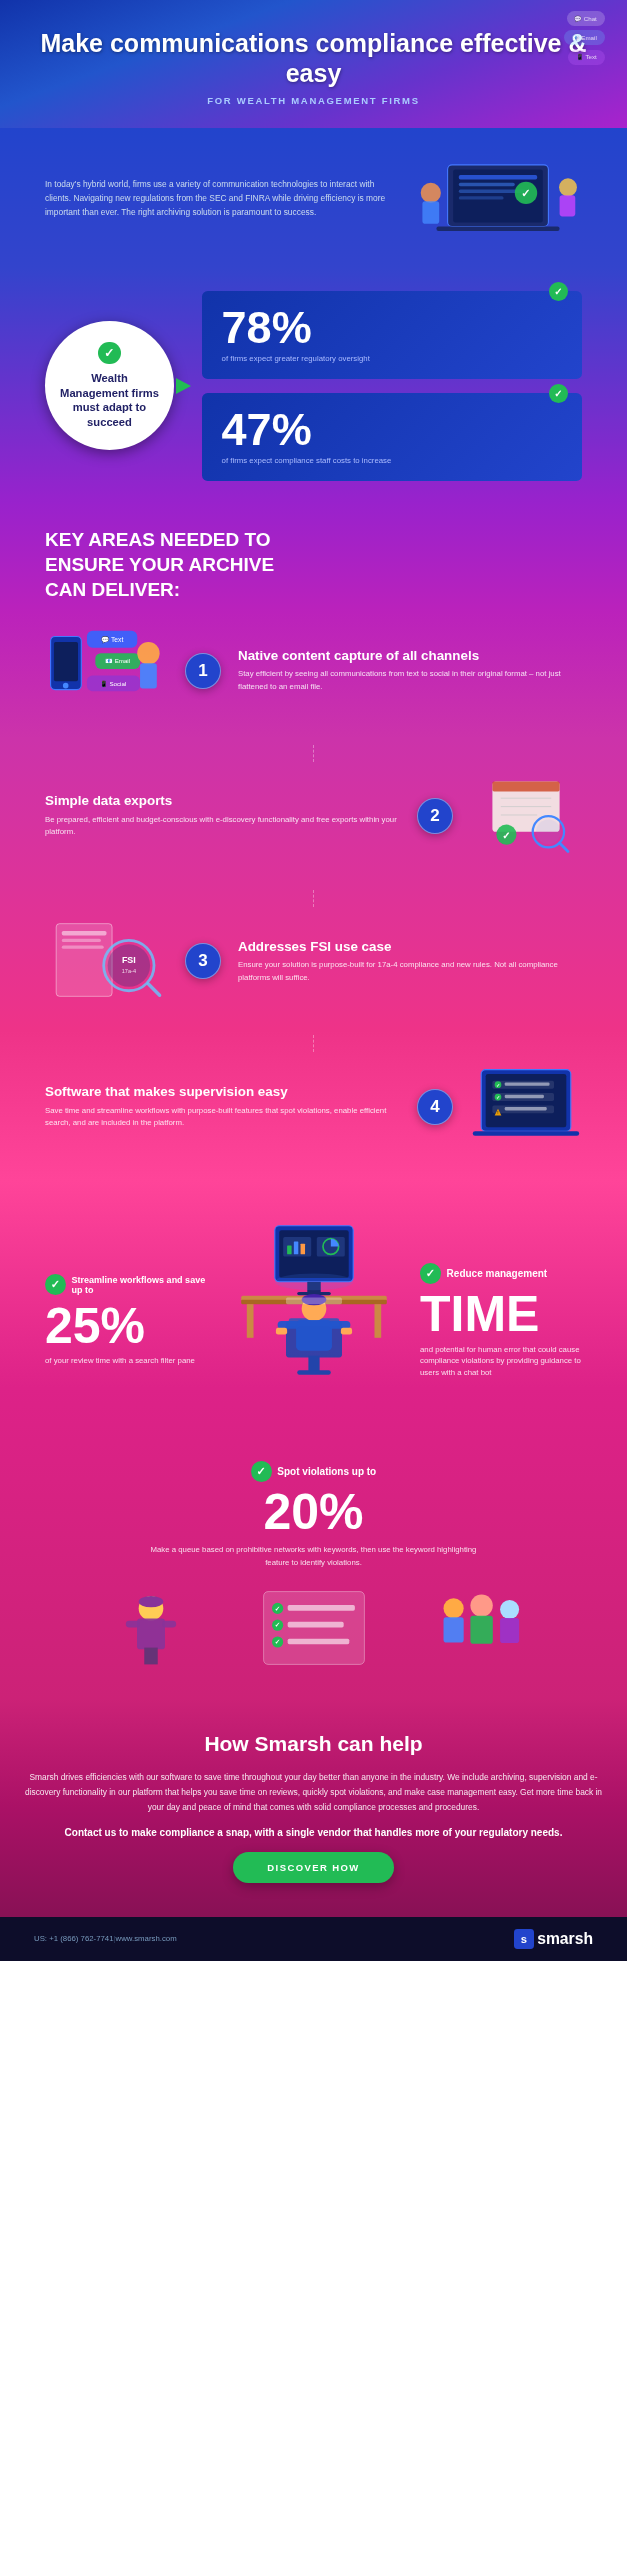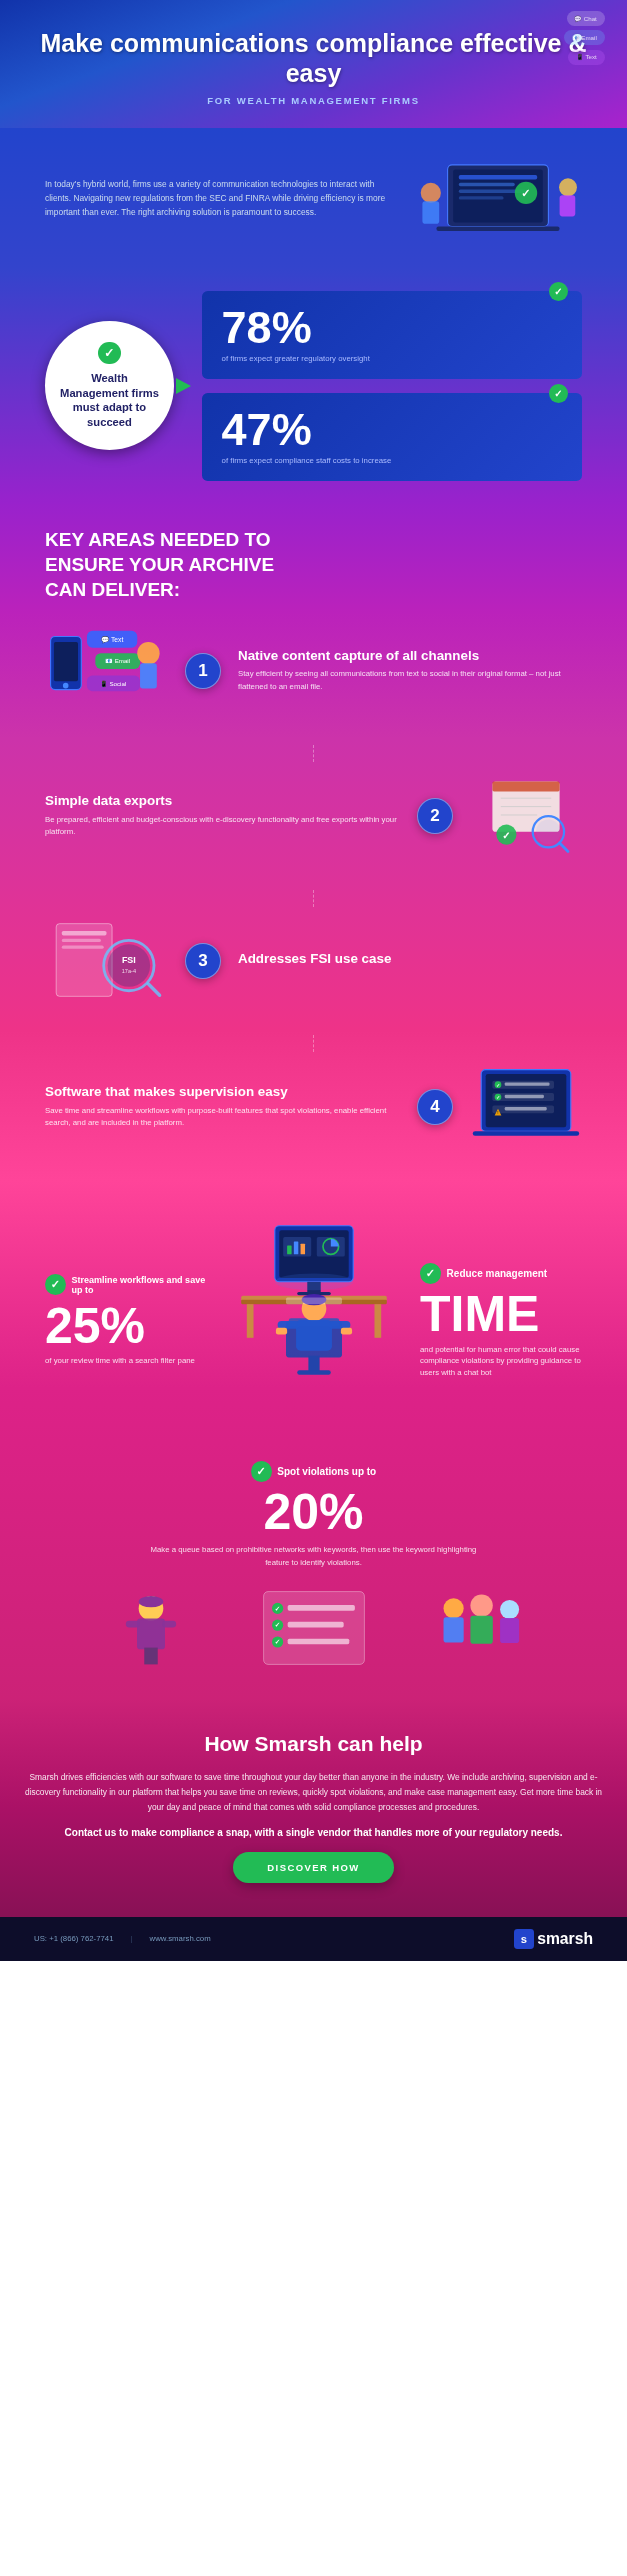--- a/index.html
+++ b/index.html
@@ -186,20 +186,21 @@
         <text x="150" y="103" text-anchor="middle" fill="rgba(255,255,255,0.8)" font-size="10">17a-4</text>
 
         <line x1="185" y1="123" x2="205" y2="143" stroke="rgba(100,200,255,0.8)" stroke-width="6" stroke-linecap="round"></line>
       </svg>
     </div>
 
     <div style="width: 36px; height: 36px; border-radius: 50%; background: #2244cc; display: flex; align-items: center; justify-content: center; font-size: 17px; font-weight: 900; color: white; flex-shrink: 0; box-shadow: 0 2.2px 8.4px rgba(0,0,0,0.3); border: 1.7px solid rgba(255,255,255,0.4);">3</div>
 
     <div>
       <h3 style="font-size: 13.4px; font-weight: 900; color: white; margin-bottom: 5.6px;">Addresses FSI use case</h3>
+      <p style="font-size: 7.8px; color: rgba(255,255,255,0.85); line-height: 1.6;">Ensure your solution is purpose-built for 17a-4 compliance and new rules. Not all compliance platforms will suffice.</p>
     </div>
   </div>
 </div>
 
 <div style="background: linear-gradient(180deg, #ee3388 0%, #ff4499 100%); padding: 5.6px 45px 28px;">
   <div style="width: 1.7px; height: 17px; border-left: 1.7px dashed rgba(255,255,255,0.35); margin: 0 auto 8.4px;"></div>
   <div style="display: flex; align-items: center; gap: 17px;">
 
     <div style="flex: 1;">
       <h3 style="font-size: 13.4px; font-weight: 900; color: white; margin-bottom: 5.6px;">Software that makes supervision easy</h3>
@@ -362,21 +363,21 @@
 
 <div style="background: linear-gradient(180deg, #cc2277 0%, #aa1166 50%, #881155 100%); padding: 34px 24px; text-align: center; color: white;">
   <h2 style="font-size: 21px; font-weight: 900; margin-bottom: 14px;">How Smarsh can help</h2>
   <p style="font-size: 8.4px; line-height: 1.8; color: rgba(255,255,255,0.9); margin-bottom: 11.2px;">Smarsh drives efficiencies with our software to save time throughout your day better than anyone in the industry. We include archiving, supervision and e-discovery functionality in our platform that helps you save time on reviews, quickly spot violations, and make case management easy. Get more time back in your day and peace of mind that comes with solid compliance processes and procedures.</p>
   <p style="font-size: 10px; font-weight: 700; color: white; margin-bottom: 14px;">Contact us to make compliance a snap, with a single vendor that handles more of your regulatory needs.</p>
   <button style="display: inline-block; background: #22bb55; color: white; font-size: 9.5px; font-weight: 700; padding: 10px 34px; border-radius: 22.4px; text-transform: uppercase; letter-spacing: 1.4px; border: none; cursor: pointer; box-shadow: 0 3.4px 11.2px rgba(0,0,0,0.3);">DISCOVER HOW</button>
 </div>
 
 <div style="background: #0d0d2a; padding: 12.3px 34px; display: flex; align-items: center; justify-content: space-between; color: #7799bb;">
 
-  <div style="display: flex; gap: 17px; font-size: 7.8px;">
+  <div style="display: flex; font-size: 7.8px;">
     <span>US: +1 (866) 762-7741</span>
     <span style="color: #334466;">|</span>
     <span>www.smarsh.com</span>
   </div>
 
   <div style="font-size: 15.7px; font-weight: 900; color: white; display: flex; align-items: center; gap: 3.4px;">
 
     <div style="width: 20px; height: 20px; background: #2244cc; border-radius: 3.4px; display: flex; align-items: center; justify-content: center; color: white; font-size: 11.2px; font-weight: 900;">s</div>
     <span>smarsh</span>
   </div>

